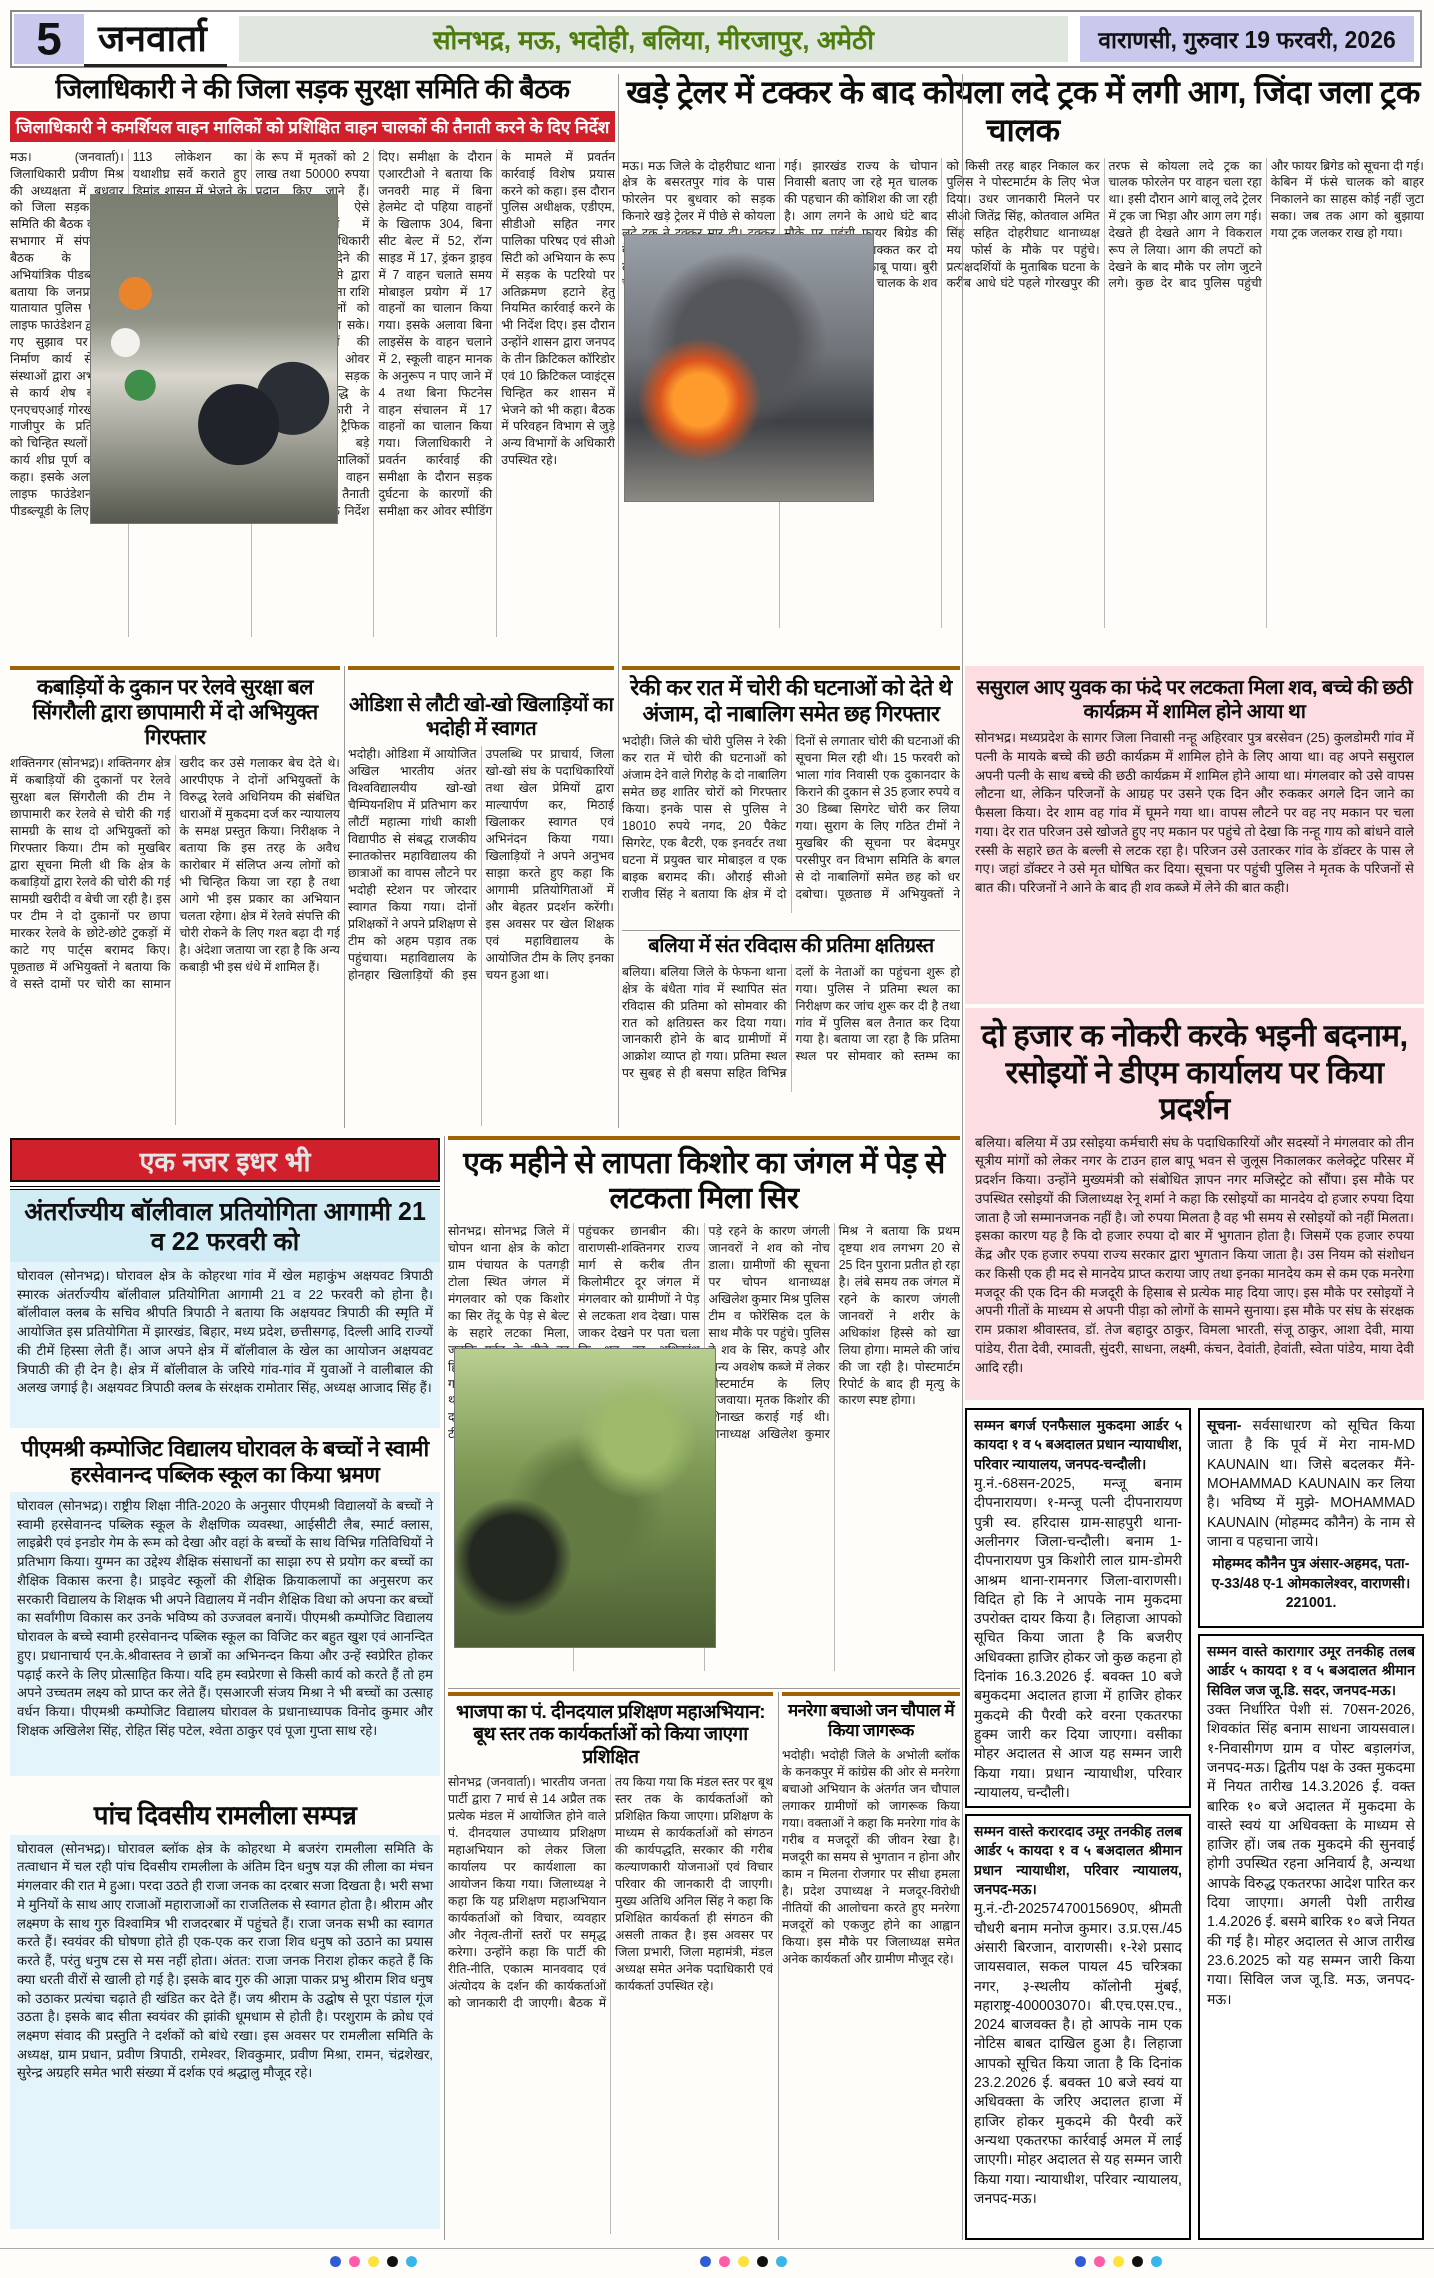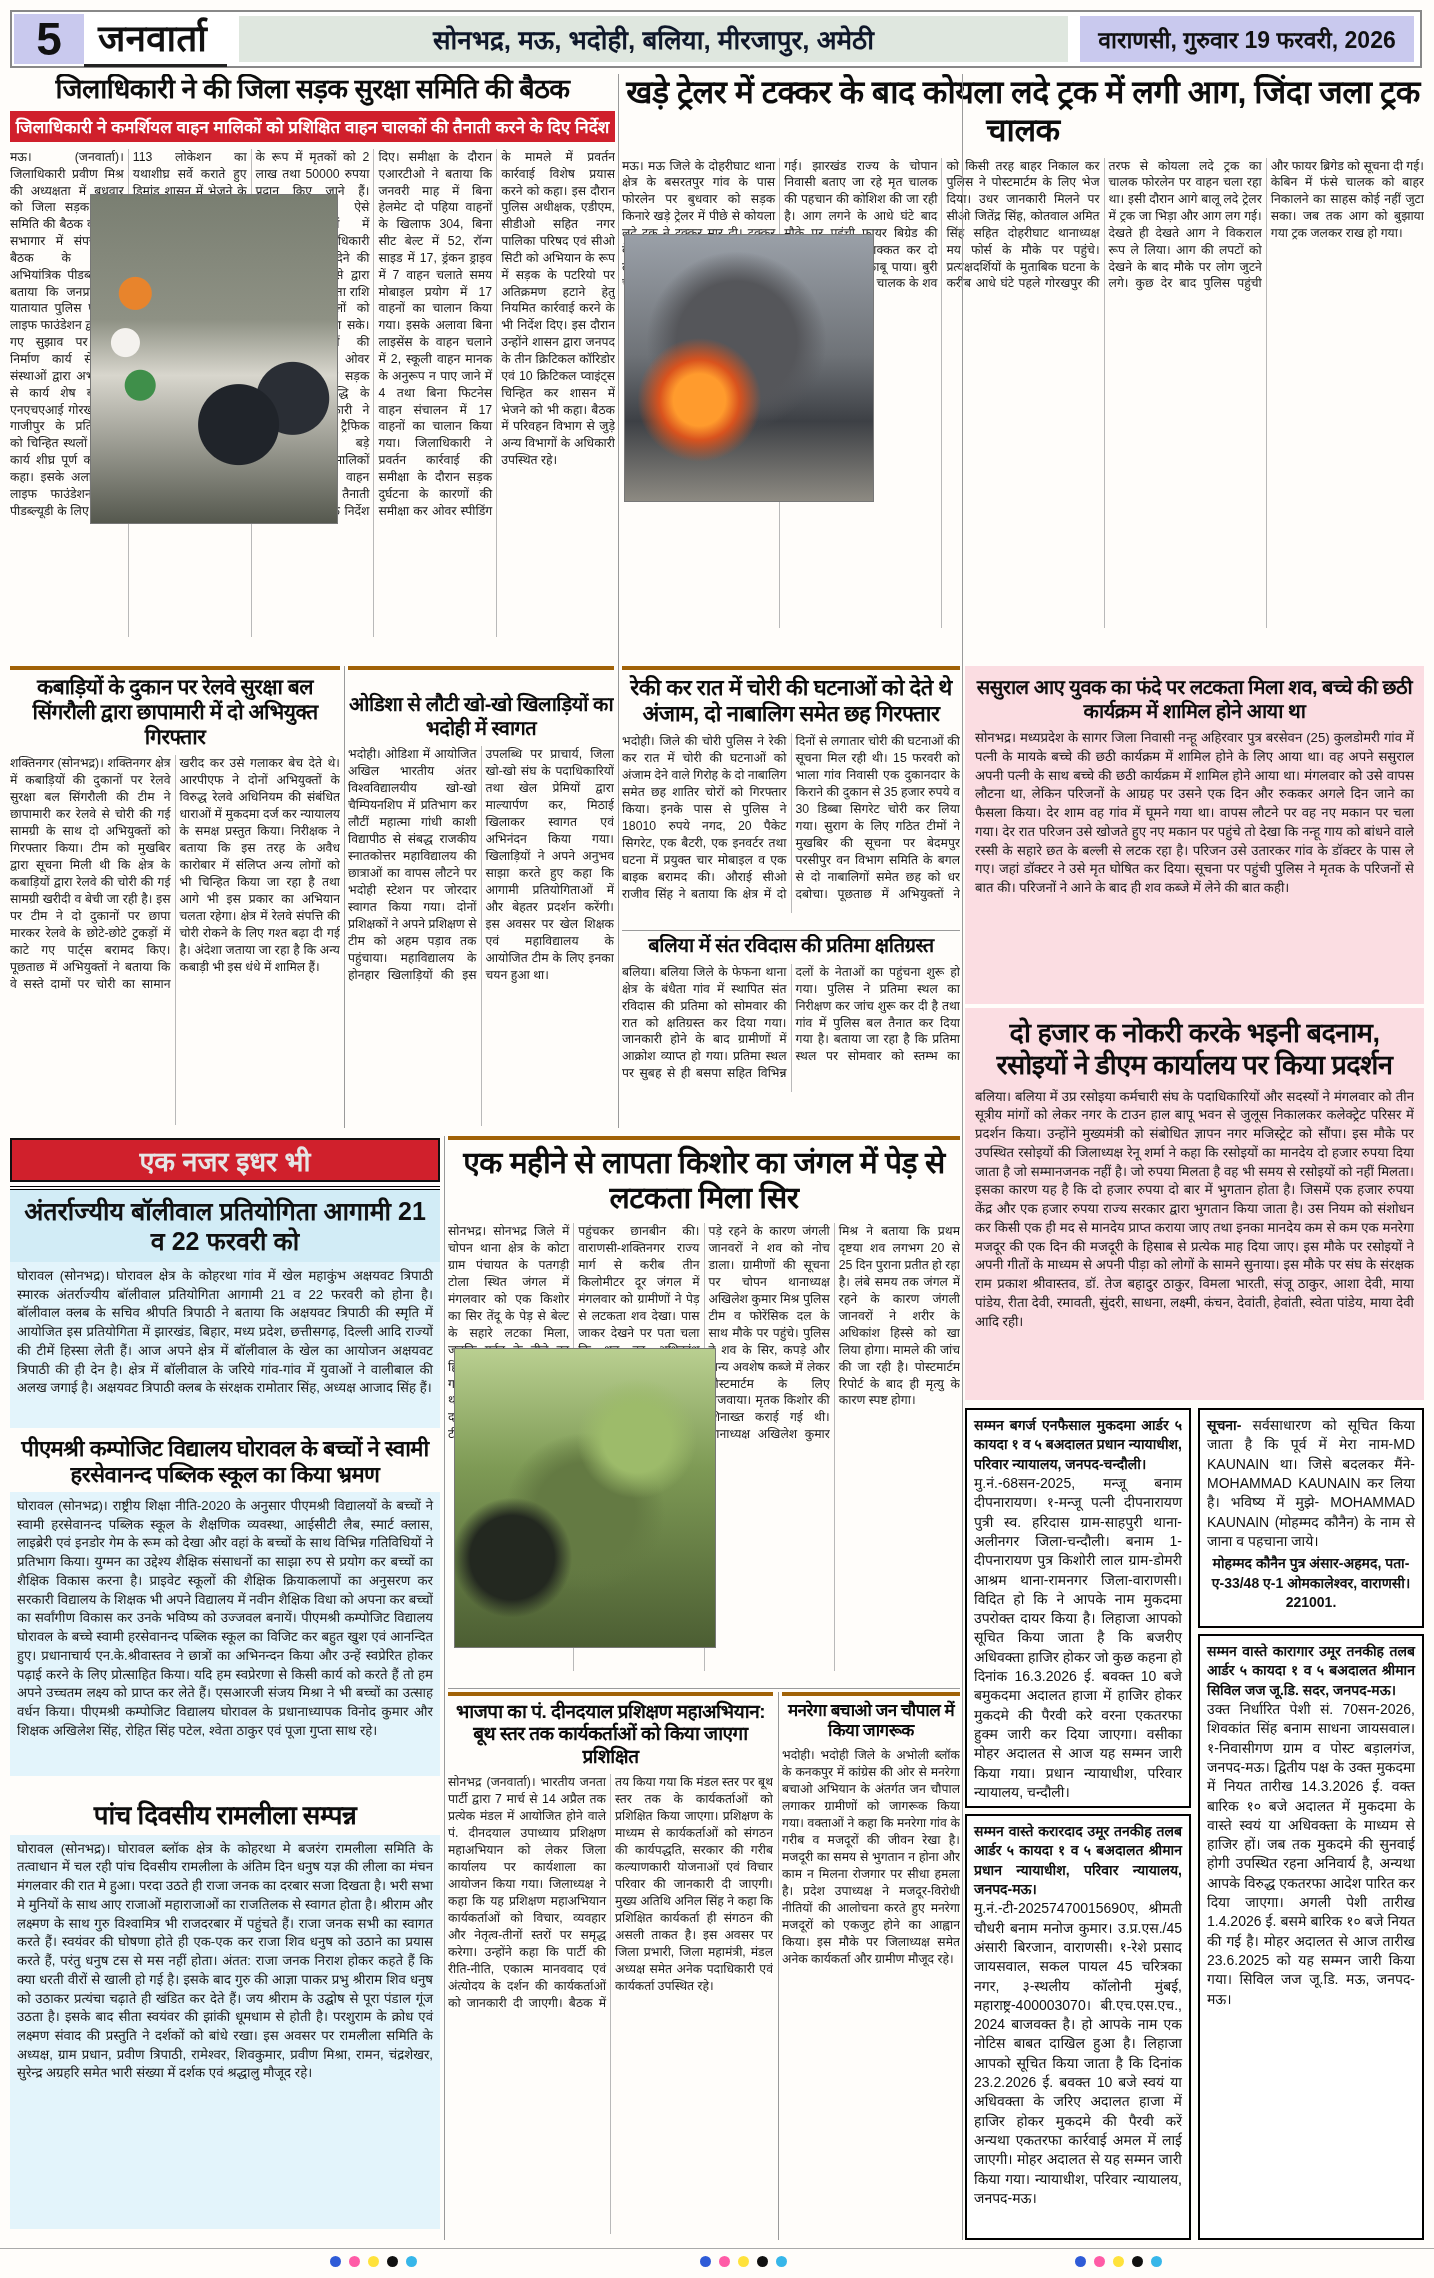--- a/index.html
+++ b/index.html
@@ -6,21 +6,21 @@
   .page{position:relative;width:1434px;height:2278px;background:#fffdfa;margin:0 auto;
         font-family:"Liberation Sans","DejaVu Sans",sans-serif;color:#111;overflow:hidden;}
 
   
   .header{position:absolute;left:10px;top:10px;width:1412px;height:58px;border:2px solid #888;
           background:#fff;display:flex;align-items:center;box-sizing:border-box;}
   .pgnum{width:70px;height:50px;margin-left:2px;background:#c9c9ee;font-size:46px;font-weight:bold;
          display:flex;align-items:center;justify-content:center;line-height:1;}
   .masthead{font-size:37px;font-weight:bold;padding:0 20px 2px 14px;border-bottom:3px solid #222;
             white-space:nowrap;}
-  .cities{flex:1;height:46px;margin:0 12px;background:#dfe7df;color:#0f172a;font-size:26px;
+  .cities{flex:1;height:46px;margin:0 12px;background:#dfe7df;color:#4d7c0f;font-size:26px;
           font-weight:bold;display:flex;align-items:center;justify-content:center;white-space:nowrap;}
   .dateline{width:334px;height:46px;background:#c9c9ee;font-size:23px;font-weight:bold;
             display:flex;align-items:center;justify-content:center;margin-right:6px;white-space:nowrap;}
 
   
   .sec{position:absolute;overflow:hidden;box-sizing:border-box;}
   .h-big{font-weight:800;text-align:center;line-height:1.18;letter-spacing:-.5px;color:#0d0d0d;}
   .redband{background:#d0202c;color:#fff;font-weight:bold;text-align:center;
            white-space:nowrap;overflow:hidden;}
   .body{ text-align:justify;color:#1a1a1a;}
@@ -115,21 +115,21 @@
     <div class="h-big" style="font-size:20px;">बलिया में संत रविदास की प्रतिमा क्षतिग्रस्त</div>
     <div class="body cols2" style="margin-top:6px;font-size:12.3px;line-height:1.38;height:128px;overflow:hidden;">बलिया। बलिया जिले के फेफना थाना क्षेत्र के बंधैता गांव में स्थापित संत रविदास की प्रतिमा को सोमवार की रात को क्षतिग्रस्त कर दिया गया। जानकारी होने के बाद ग्रामीणों में आक्रोश व्याप्त हो गया। प्रतिमा स्थल पर सुबह से ही बसपा सहित विभिन्न दलों के नेताओं का पहुंचना शुरू हो गया। पुलिस ने प्रतिमा स्थल का निरीक्षण कर जांच शुरू कर दी है तथा गांव में पुलिस बल तैनात कर दिया गया है। बताया जा रहा है कि प्रतिमा स्थल पर सोमवार को स्तम्भ का निर्माण कराया जा रहा था। इस बीच रात में यह घटना हुई।</div>
   </div>
 
   <div class="sec pinkbox" style="left:965px;top:666px;width:459px;height:338px;">
     <div class="h-big" style="font-size:20px;">ससुराल आए युवक का फंदे पर लटकता मिला शव, बच्चे की छठी कार्यक्रम में शामिल होने आया था</div>
     <div class="body" style="font-size:13.2px;line-height:1.42;height:252px;overflow:hidden;">सोनभद्र। मध्यप्रदेश के सागर जिला निवासी नन्हू अहिरवार पुत्र बरसेवन (25) कुलडोमरी गांव में पत्नी के मायके बच्चे की छठी कार्यक्रम में शामिल होने के लिए आया था। वह अपने ससुराल अपनी पत्नी के साथ बच्चे की छठी कार्यक्रम में शामिल होने आया था। मंगलवार को उसे वापस लौटना था, लेकिन परिजनों के आग्रह पर उसने एक दिन और रुककर अगले दिन जाने का फैसला किया। देर शाम वह गांव में घूमने गया था। वापस लौटने पर वह नए मकान पर चला गया। देर रात परिजन उसे खोजते हुए नए मकान पर पहुंचे तो देखा कि नन्हू गाय को बांधने वाले रस्सी के सहारे छत के बल्ली से लटक रहा है। परिजन उसे उतारकर गांव के डॉक्टर के पास ले गए। जहां डॉक्टर ने उसे मृत घोषित कर दिया। सूचना पर पहुंची पुलिस ने मृतक के परिजनों से बात की। परिजनों ने आने के बाद ही शव कब्जे में लेने की बात कही।</div>
   </div>
 
   <div class="sec pinkbox" style="left:965px;top:1008px;width:459px;height:392px;">
-    <div class="h-big" style="font-size:27px;">दो हजार क नोकरी करके भइनी बदनाम, रसोइयों ने डीएम कार्यालय पर किया प्रदर्शन</div>
+    <div class="h-big" style="font-size:31px;">दो हजार क नोकरी करके भइनी बदनाम, रसोइयों ने डीएम कार्यालय पर किया प्रदर्शन</div>
     <div class="body" style="font-size:13.2px;line-height:1.42;height:300px;overflow:hidden;">बलिया। बलिया में उप्र रसोइया कर्मचारी संघ के पदाधिकारियों और सदस्यों ने मंगलवार को तीन सूत्रीय मांगों को लेकर नगर के टाउन हाल बापू भवन से जुलूस निकालकर कलेक्ट्रेट परिसर में प्रदर्शन किया। उन्होंने मुख्यमंत्री को संबोधित ज्ञापन नगर मजिस्ट्रेट को सौंपा। इस मौके पर उपस्थित रसोइयों की जिलाध्यक्ष रेनू शर्मा ने कहा कि रसोइयों का मानदेय दो हजार रुपया दिया जाता है जो सम्मानजनक नहीं है। जो रुपया मिलता है वह भी समय से रसोइयों को नहीं मिलता। इसका कारण यह है कि दो हजार रुपया दो बार में भुगतान होता है। जिसमें एक हजार रुपया केंद्र और एक हजार रुपया राज्य सरकार द्वारा भुगतान किया जाता है। उस नियम को संशोधन कर किसी एक ही मद से मानदेय प्राप्त कराया जाए तथा इनका मानदेय कम से कम एक मनरेगा मजदूर की एक दिन की मजदूरी के हिसाब से प्रत्येक माह दिया जाए। इस मौके पर रसोइयों ने अपनी गीतों के माध्यम से अपनी पीड़ा को लोगों के सामने सुनाया। इस मौके पर संघ के संरक्षक राम प्रकाश श्रीवास्तव, डॉ. तेज बहादुर ठाकुर, विमला भारती, संजू ठाकुर, आशा देवी, माया पांडेय, रीता देवी, रमावती, सुंदरी, साधना, लक्ष्मी, कंचन, देवांती, हेवांती, स्वेता पांडेय, माया देवी आदि रही।</div>
   </div>
 
   <div class="sec banner" style="left:10px;top:1138px;width:430px;height:44px;">एक नजर इधर भी</div>
 
   <div class="sec" style="left:10px;top:1186px;width:430px;height:242px;border-top:4px double #000;">
     <div class="bluehead" style="font-size:25px;padding:6px 4px;">अंतर्राज्यीय बॉलीवाल प्रतियोगिता आगामी 21 व 22 फरवरी को</div>
     <div class="bluebody body" style="font-size:13.2px;line-height:1.42;padding:5px 7px;height:158px;overflow:hidden;">घोरावल (सोनभद्र)। घोरावल क्षेत्र के कोहरथा गांव में खेल महाकुंभ अक्षयवट त्रिपाठी स्मारक अंतर्राज्यीय बॉलीवाल प्रतियोगिता आगामी 21 व 22 फरवरी को होना है। बॉलीवाल क्लब के सचिव श्रीपति त्रिपाठी ने बताया कि अक्षयवट त्रिपाठी की स्मृति में आयोजित इस प्रतियोगिता में झारखंड, बिहार, मध्य प्रदेश, छत्तीसगढ़, दिल्ली आदि राज्यों की टीमें हिस्सा लेती हैं। आज अपने क्षेत्र में बॉलीवाल के खेल का आयोजन अक्षयवट त्रिपाठी की ही देन है। क्षेत्र में बॉलीवाल के जरिये गांव-गांव में युवाओं ने वालीबाल की अलख जगाई है। अक्षयवट त्रिपाठी क्लब के संरक्षक रामोतार सिंह, अध्यक्ष आजाद सिंह हैं।</div>
   </div>
 

